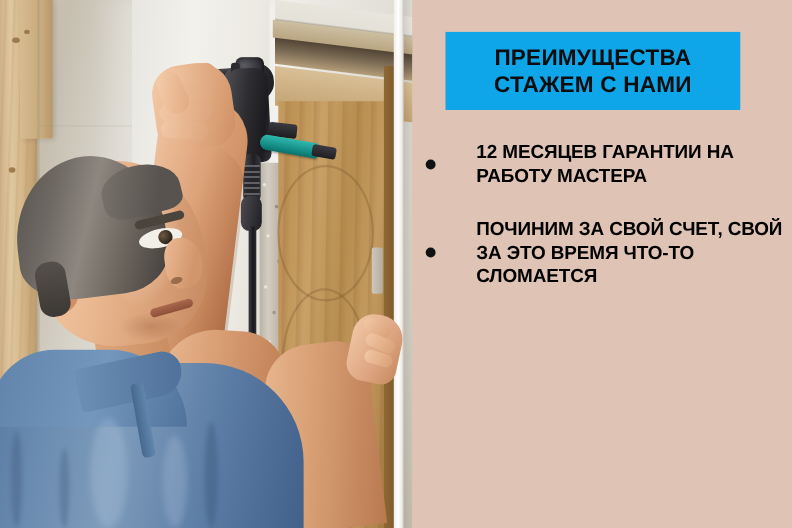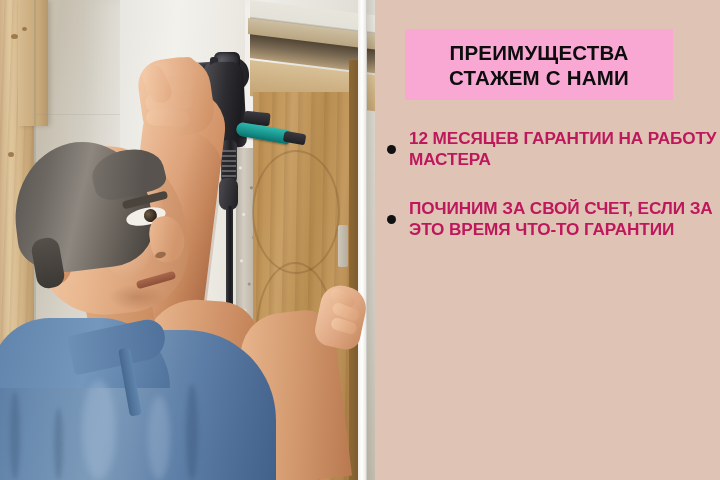--- a/index.html
+++ b/index.html
@@ -180,30 +180,30 @@
   .fold{position:absolute;background:rgba(30,55,85,.22);border-radius:50%;filter:blur(2px);}
   .hi-fold{position:absolute;background:rgba(200,220,240,.22);border-radius:50%;filter:blur(3px);}
 
   
   .photo-edge{position:absolute;left:366px;top:0;width:9px;height:480px;
     background:linear-gradient(90deg,rgba(0,0,0,.10),rgba(0,0,0,0));}
 
   
   .panel{position:absolute;left:375px;top:0;width:345px;height:480px;background:#dfc4b5;}
 
-  .banner{position:absolute;left:30px;top:29px;width:268px;height:71px;background:#f9a8d4;}
+  .banner{position:absolute;left:30px;top:29px;width:268px;height:71px;background:#0ea5e9;}
   .banner-text{position:absolute;left:0;top:0;width:268px;height:71px;
     display:flex;flex-direction:column;align-items:center;justify-content:center;
     color:#0d0d0d;font-weight:700;font-size:20.5px;line-height:25px;letter-spacing:.2px;
     text-align:center;white-space:nowrap;}
 
   .bullets{position:absolute;left:4px;top:128px;width:341px;}
   .bullet{position:relative;display:flex;align-items:center;margin-bottom:24px;}
   .dot{flex:0 0 auto;width:9px;height:9px;border-radius:50%;background:#111;margin:0 13px 0 8px;}
-  .btxt{color:#be185d;font-weight:700;font-size:17.2px;line-height:21px;letter-spacing:-.1px;}
+  .btxt{color:#000000;font-weight:700;font-size:17.2px;line-height:21px;letter-spacing:-.1px;margin-left:24px;}
 
   
   .avito{position:absolute;left:617px;top:435px;display:flex;align-items:center;gap:6px;opacity:.62;}
   .avito-mark{position:relative;width:24px;height:24px;}
   .avito-mark i{position:absolute;border-radius:50%;background:#fff;display:block;}
   .avito-word{color:#fff;font-size:25px;font-weight:700;letter-spacing:-.6px;line-height:24px;
     text-shadow:0 1px 1px rgba(120,90,75,.25);}
 </style>
 </head>
 <body>
@@ -311,19 +311,19 @@
       </div>
     </div>
 
     <div class="bullets">
       <div class="bullet" style="margin-bottom:28px;">
         <span class="dot"></span>
         <span class="btxt">12 МЕСЯЦЕВ ГАРАНТИИ НА РАБОТУ МАСТЕРА</span>
       </div>
       <div class="bullet" style="margin-bottom:26px;">
         <span class="dot"></span>
-        <span class="btxt">ПОЧИНИМ ЗА СВОЙ СЧЕТ, ЕСЛИ ЗА ЭТО ВРЕМЯ ЧТО-ТО ГАРАНТИИ</span>
+        <span class="btxt">ПОЧИНИМ ЗА СВОЙ СЧЕТ, СВОЙ ЗА ЭТО ВРЕМЯ ЧТО-ТО СЛОМАЕТСЯ</span>
       </div>
     </div>
   </div>
 
 
 </div>
 
 </body></html>

